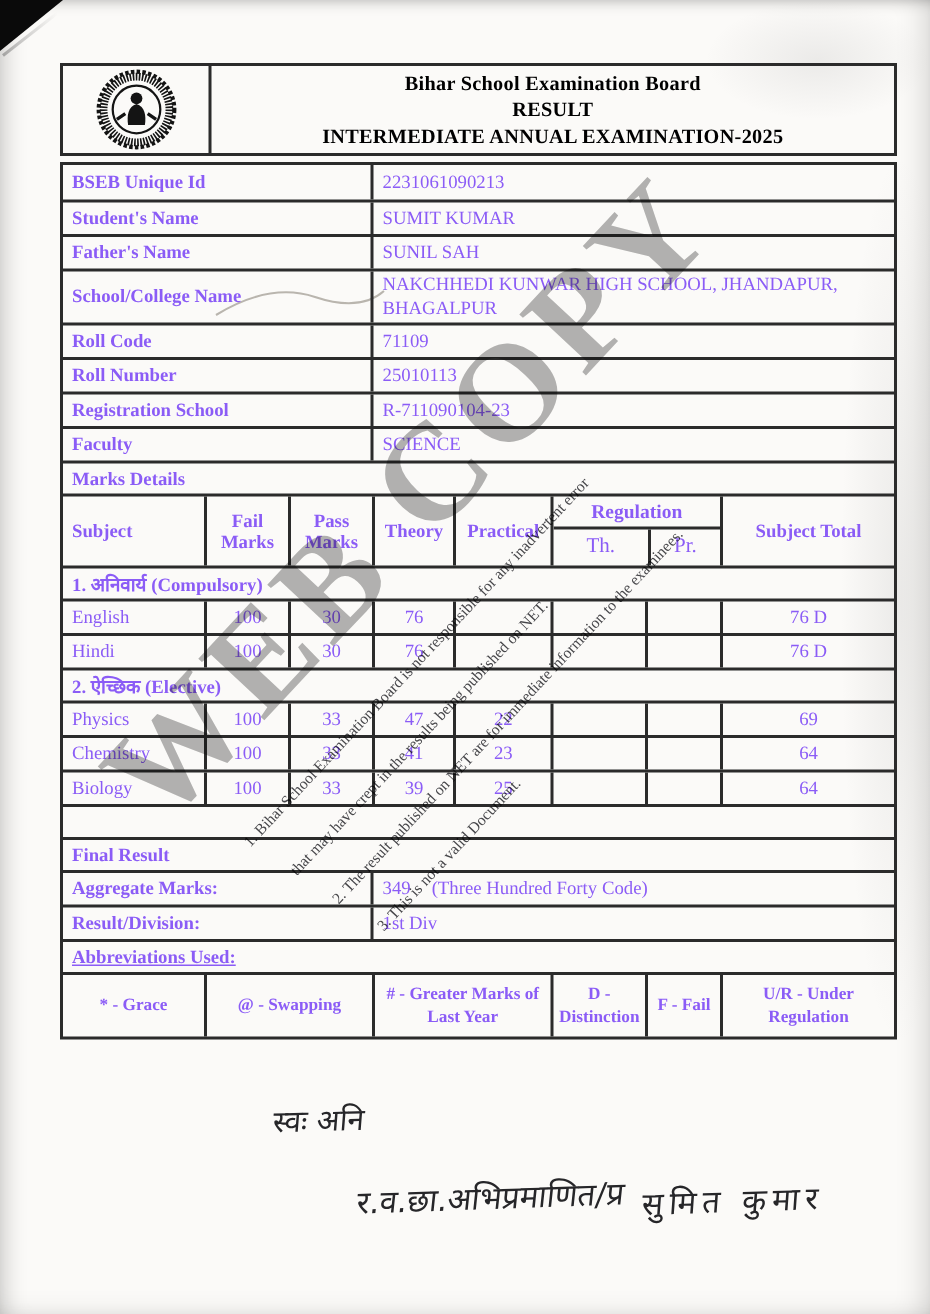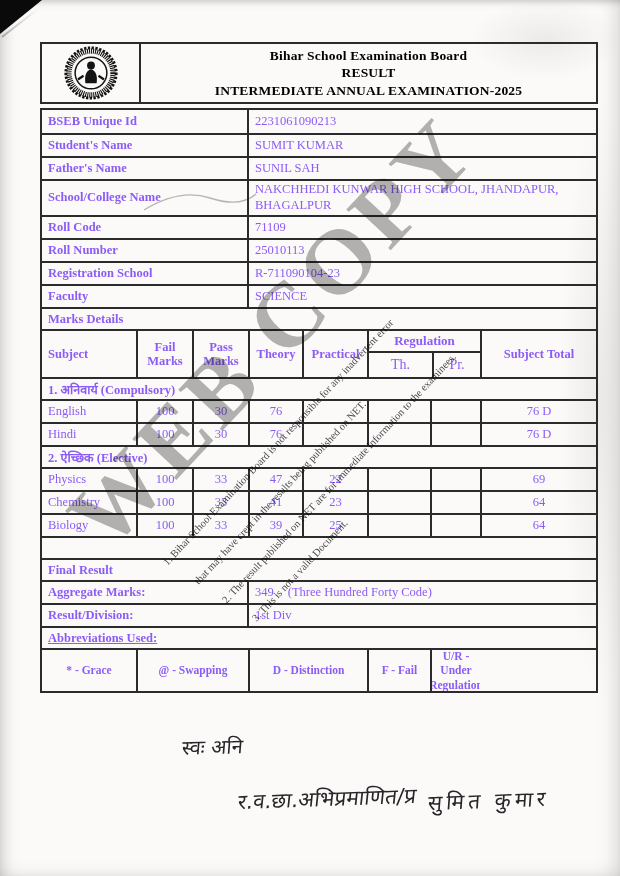--- a/index.html
+++ b/index.html
@@ -269,20 +269,21 @@
     </div>
 
     <div class="row row-full">
       <div class="cell abbr-title">
         <span>Abbreviations Used:</span>
       </div>
     </div>
     <div class="row row-abbr">
       <div class="cell">* - Grace</div>
       <div class="cell">@ - Swapping</div>
+      <div class="cell"># - Greater Marks of Last Year</div>
       <div class="cell">D - Distinction</div>
       <div class="cell">F - Fail</div>
       <div class="cell">U/R - Under Regulation</div>
     </div>
   </div>
 
   <div class="watermark">WEB COPY</div>
   <div class="disclaimer" style="left:165px; top:558px;">1. Bihar School Examination Board is not responsible for any inadvertent error</div>
   <div class="disclaimer" style="left:196px; top:577px;">that may have crept in the results being published on NET.</div>
   <div class="disclaimer" style="left:224px; top:596px;">2. The result published on NET are for immediate information to the examinees.</div>

